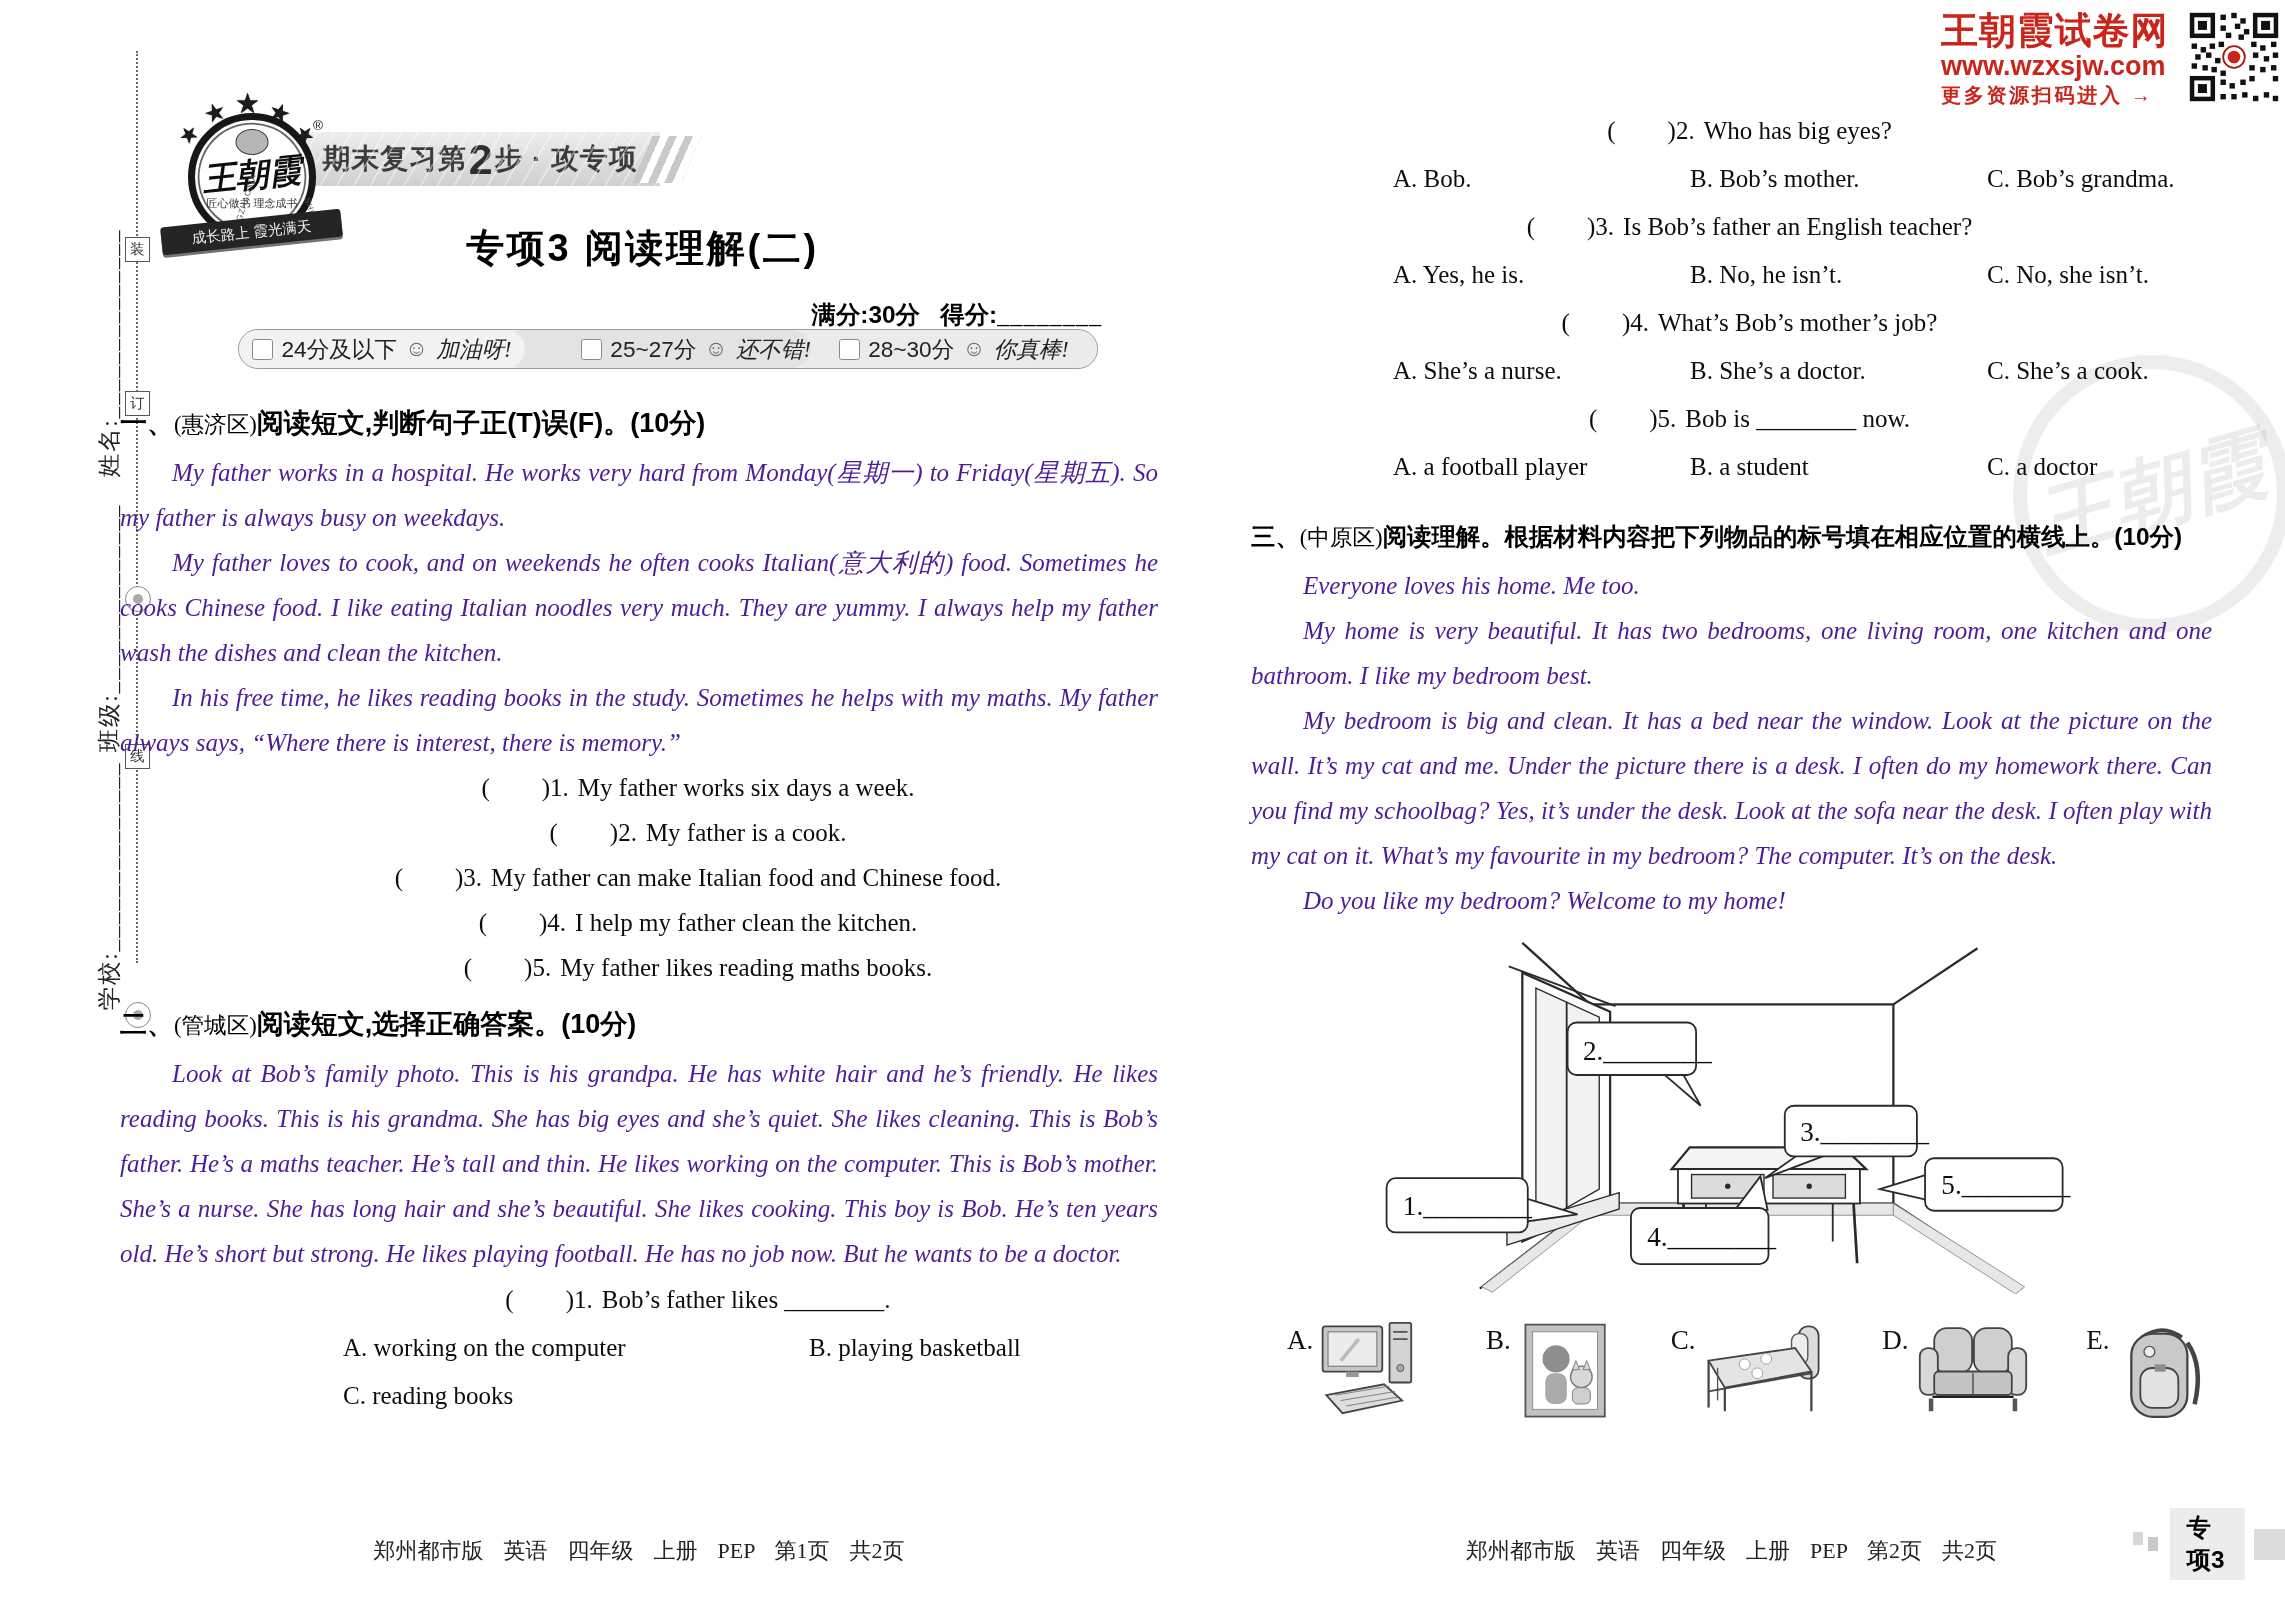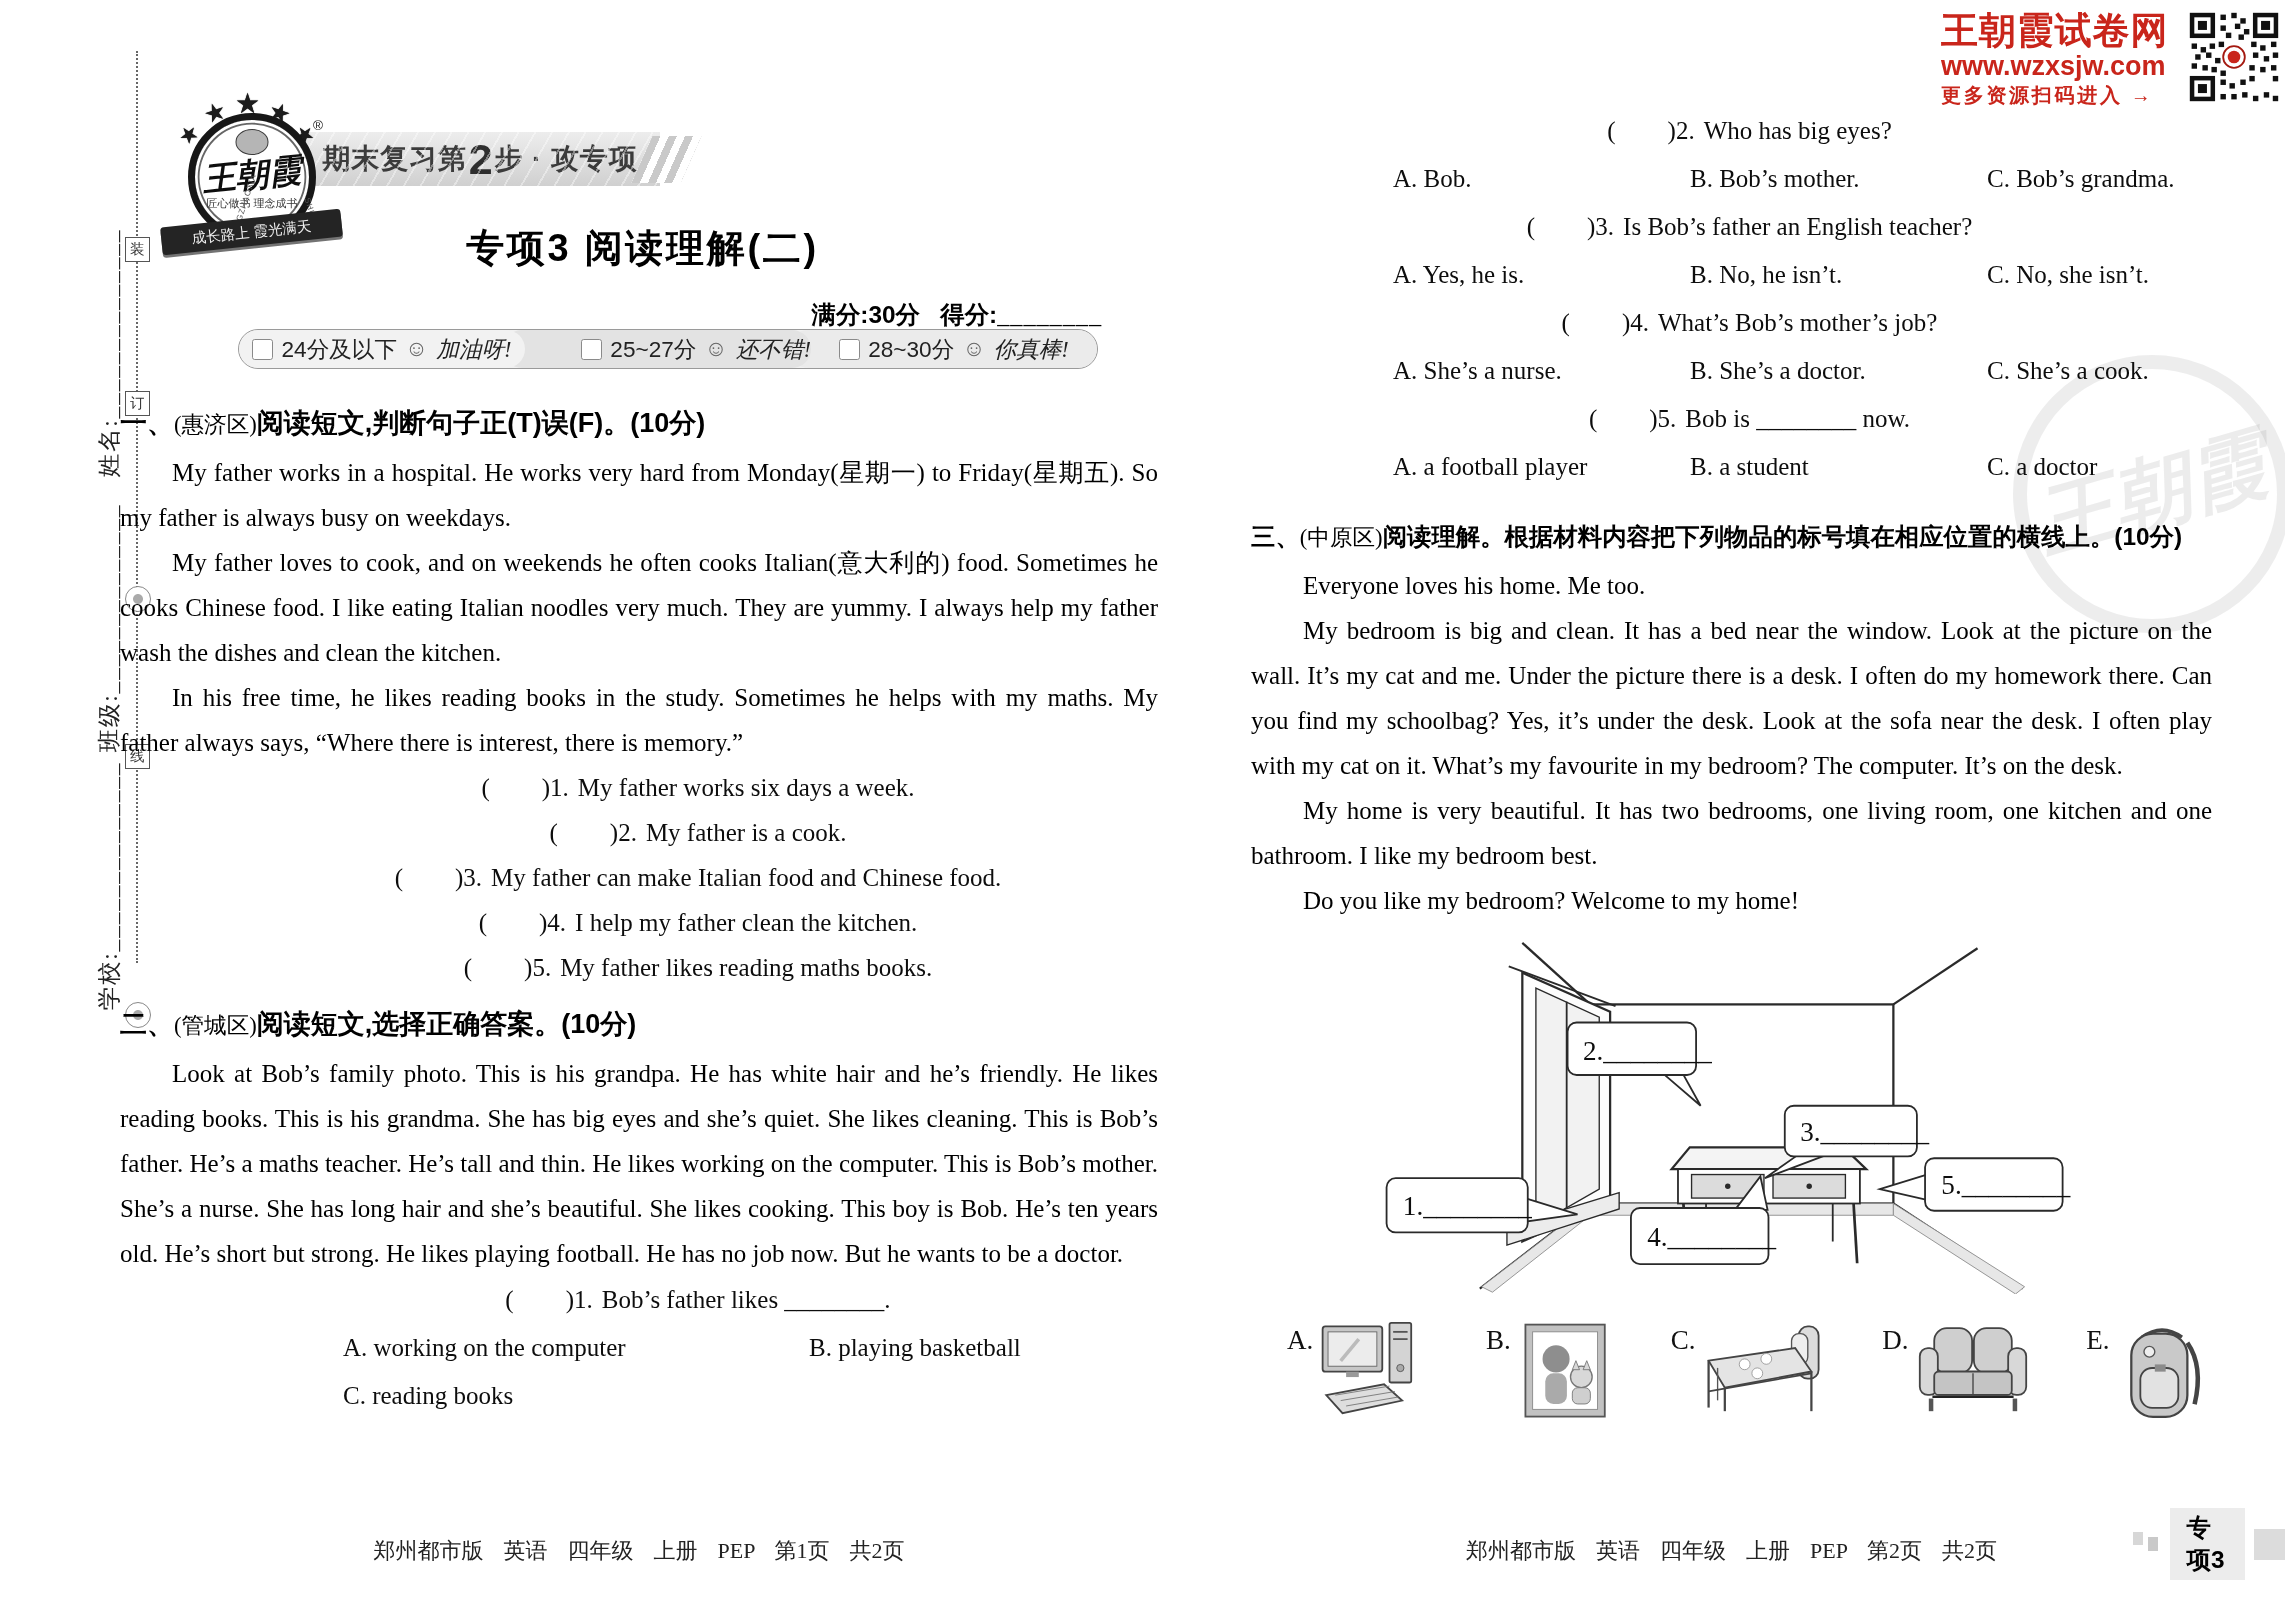--- a/index.html
+++ b/index.html
@@ -64,21 +64,21 @@
   .band-range{font-family:"Liberation Sans",sans-serif;color:#222;}
   .band-face{font-size:22.6px;color:#666;}
   .band-remark{font-style:italic;font-family:"Liberation Serif",serif;color:#222;}
 
   
   .col-left{position:absolute;left:120px;top:398px;width:1038px;z-index:1;}
   .col-right{position:absolute;left:1251px;top:107px;width:961px;z-index:1;}
   .sec-head{font-family:"Liberation Sans",sans-serif;font-weight:700;font-size:27px;line-height:51px;color:#000;}
   .sec-head .sec-region{font-family:"Liberation Serif",serif;font-weight:400;font-size:22.6px;}
   .sec-head.nowrap{white-space:nowrap;font-size:24.4px;}
-  .para{font-size:25px;line-height:45px;text-align:justify;text-indent:52px;color:#000000;}
+  .para{font-size:25px;line-height:45px;text-align:justify;text-indent:52px;color:#4c1d95;font-style:italic;}
   .tf-row,.q-row{font-size:25px;line-height:45px;color:#0d0d0d;text-align:center;}
   .tf-row{margin-left:118px;}
   .col-left .q-row{margin-left:118px;line-height:48px;}
   .col-right .q-row{margin-left:36px;line-height:48px;}
   .paren-gap{display:inline-block;width:52px;}
   .q-num{margin-right:9px;}
   .opt-row{display:flex;font-size:25px;line-height:48px;color:#0d0d0d;}
   .col-right .opt-row{margin-left:142px;gap:12px;}
   .opt-row.two-col{margin-left:223px;}
   .opt-row.two-col .opt:first-child{width:466px;}
@@ -259,22 +259,22 @@
     <div class="opt-row tri">
       <span class="opt">A. a football player</span>
       <span class="opt">B. a student</span>
       <span class="opt">C. a doctor</span>
     </div>
 
     <div class="sec-head nowrap" style="margin-top:20px;">
       <span class="sec-num">三、</span><span class="sec-region">(中原区)</span><span>阅读理解。根据材料内容把下列物品的标号填在相应位置的横线上。(10分)</span>
     </div>
     <div class="para">Everyone loves his home. Me too.</div>
+    <div class="para">My home is very beautiful. It has two bedrooms, one living room, one kitchen and one bathroom. I like my bedroom best.</div>
     <div class="para">My bedroom is big and clean. It has a bed near the window. Look at the picture on the wall. It’s my cat and me. Under the picture there is a desk. I often do my homework there. Can you find my schoolbag? Yes, it’s under the desk. Look at the sofa near the desk. I often play with my cat on it. What’s my favourite in my bedroom? The computer. It’s on the desk.</div>
-    <div class="para">My home is very beautiful. It has two bedrooms, one living room, one kitchen and one bathroom. I like my bedroom best.</div>
     <div class="para">Do you like my bedroom? Welcome to my home!</div>
 
     <div class="room-wrap">
       <svg width="724" height="362" viewBox="0 0 800 400">
         <g stroke="#2a2a2a" stroke-width="2.5" fill="none">
           <line x1="240" y1="80" x2="165" y2="12"></line>
           <line x1="575" y1="80" x2="668" y2="18"></line>
           <rect x="240" y="80" width="335" height="220" fill="#ffffff"></rect>
           <line x1="240" y1="300" x2="118" y2="394"></line>
           <line x1="575" y1="300" x2="718" y2="394"></line>

